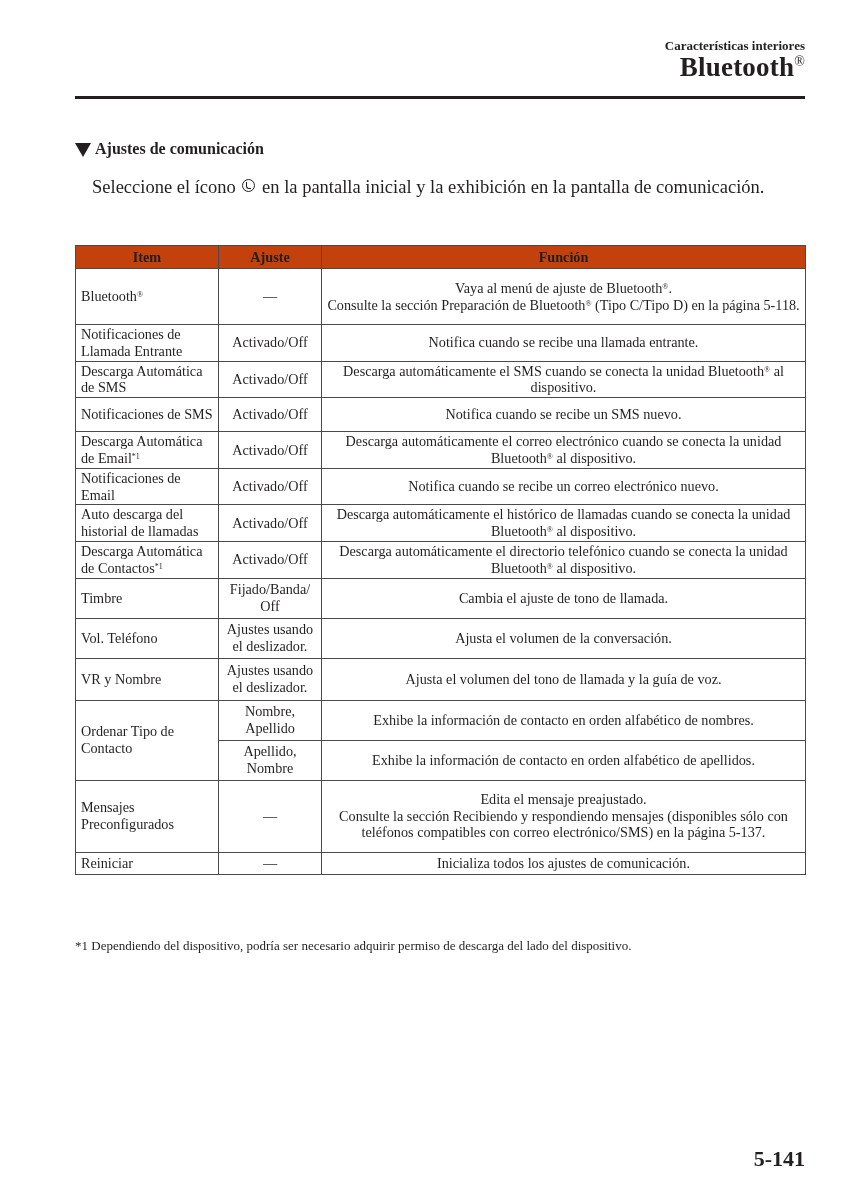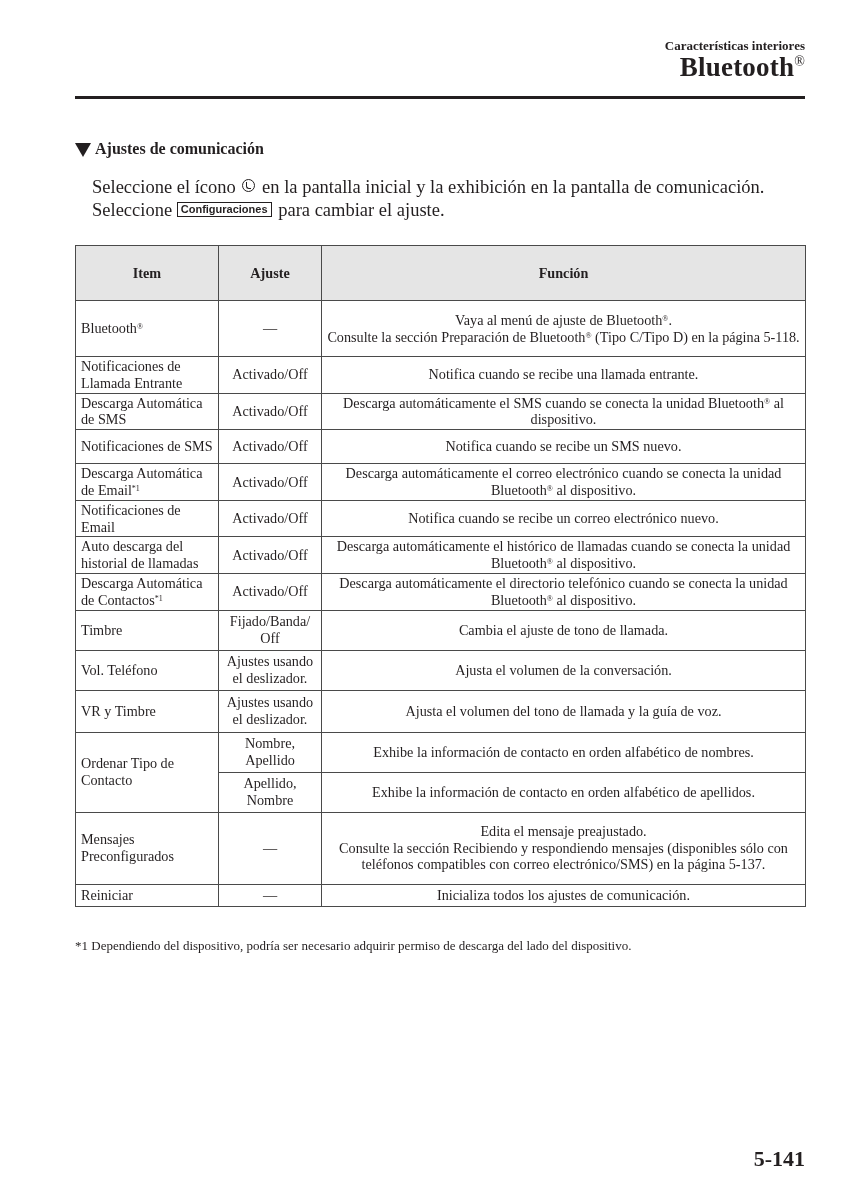--- a/index.html
+++ b/index.html
@@ -48,21 +48,21 @@
     }
 
     table.settings {
       position: absolute; left: 75px; top: 245px; width: 731px;
       border-collapse: collapse; font-size: 14.2px; line-height: 16.8px;
     }
     table.settings th, table.settings td {
       border: 1.3px solid #4a4a4a; padding: 1px 5px; vertical-align: middle;
     }
     table.settings th {
-      background: #e5e5e5; font-weight: bold; text-align: center; height: 22px; padding: 16px 5px;
+      background: #c2410c; font-weight: bold; text-align: center; height: 22px; padding: 0 5px;
     }
     .col-item { width: 143px; }
     .col-ajuste { width: 103px; }
     td.ajuste { text-align: center; }
     td.item { text-align: left; }
     td.func { text-align: center; }
     sup.reg { font-size: 8px; vertical-align: top; position: relative; top: -1px; }
     sup.fn { font-size: 8px; vertical-align: top; position: relative; top: -1px; }
 
     .footnote {
@@ -82,25 +82,20 @@
 <div class="section-heading">
   <span class="triangle"></span>
   <span>Ajustes de comunicación</span>
 </div>
 
 <div class="intro">
   <div>
     <span>Seleccione el ícono</span>
     <span class="phone-icon"></span>
     <span>en la pantalla inicial y la exhibición en la pantalla de comunicación.</span>
-  </div>
-  <div>
-    <span>Seleccione</span>
-    <span class="btn-config">Configuraciones</span>
-    <span>para cambiar el ajuste.</span>
   </div>
 </div>
 
 <table class="settings">
   <colgroup>
     <col class="col-item">
       <col class="col-ajuste">
       <col>
   </colgroup>
   <thead>
@@ -176,21 +171,21 @@
         </td>
       </tr>
       <tr style="height: 40px;">
         <td class="item"><span>Vol. Teléfono</span></td>
         <td class="ajuste">Ajustes usando el deslizador.</td>
         <td class="func">
           <div>Ajusta el volumen de la conversación.</div>
         </td>
       </tr>
       <tr style="height: 42px;">
-        <td class="item"><span>VR y Timbre</span></td>
+        <td class="item"><span>VR y Nombre</span></td>
         <td class="ajuste">Ajustes usando el deslizador.</td>
         <td class="func">
           <div>Ajusta el volumen del tono de llamada y la guía de voz.</div>
         </td>
       </tr>
       <tr style="height: 40px;">
         <td class="item" rowspan="2">Ordenar Tipo de Contacto</td>
         <td class="ajuste">Nombre, Apellido</td>
         <td class="func">Exhibe la información de contacto en orden alfabético de nombres.</td>
       </tr>

